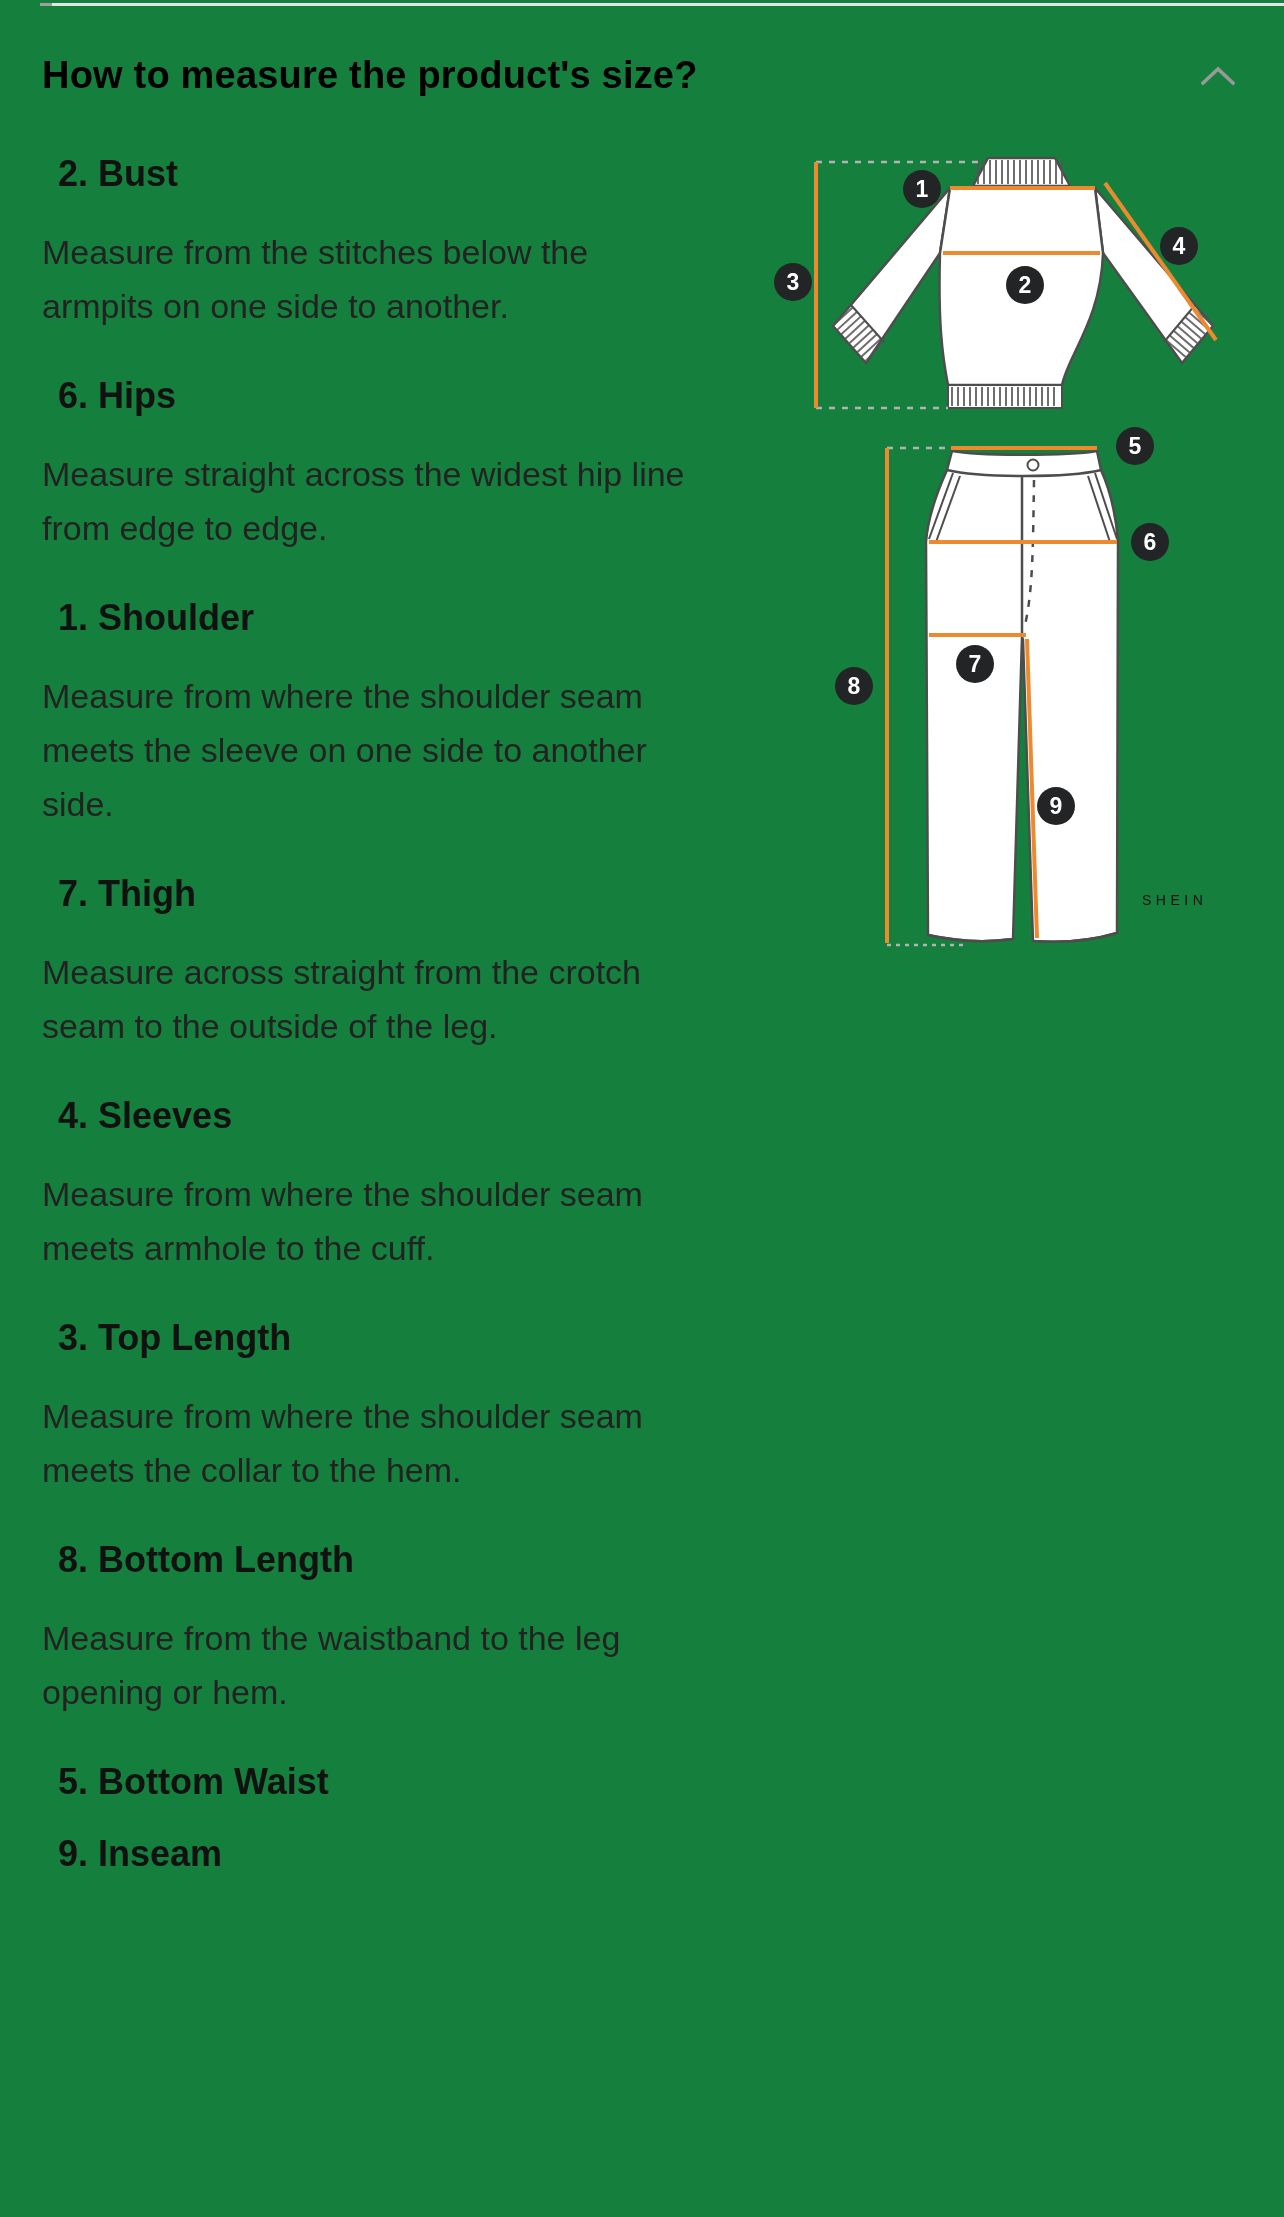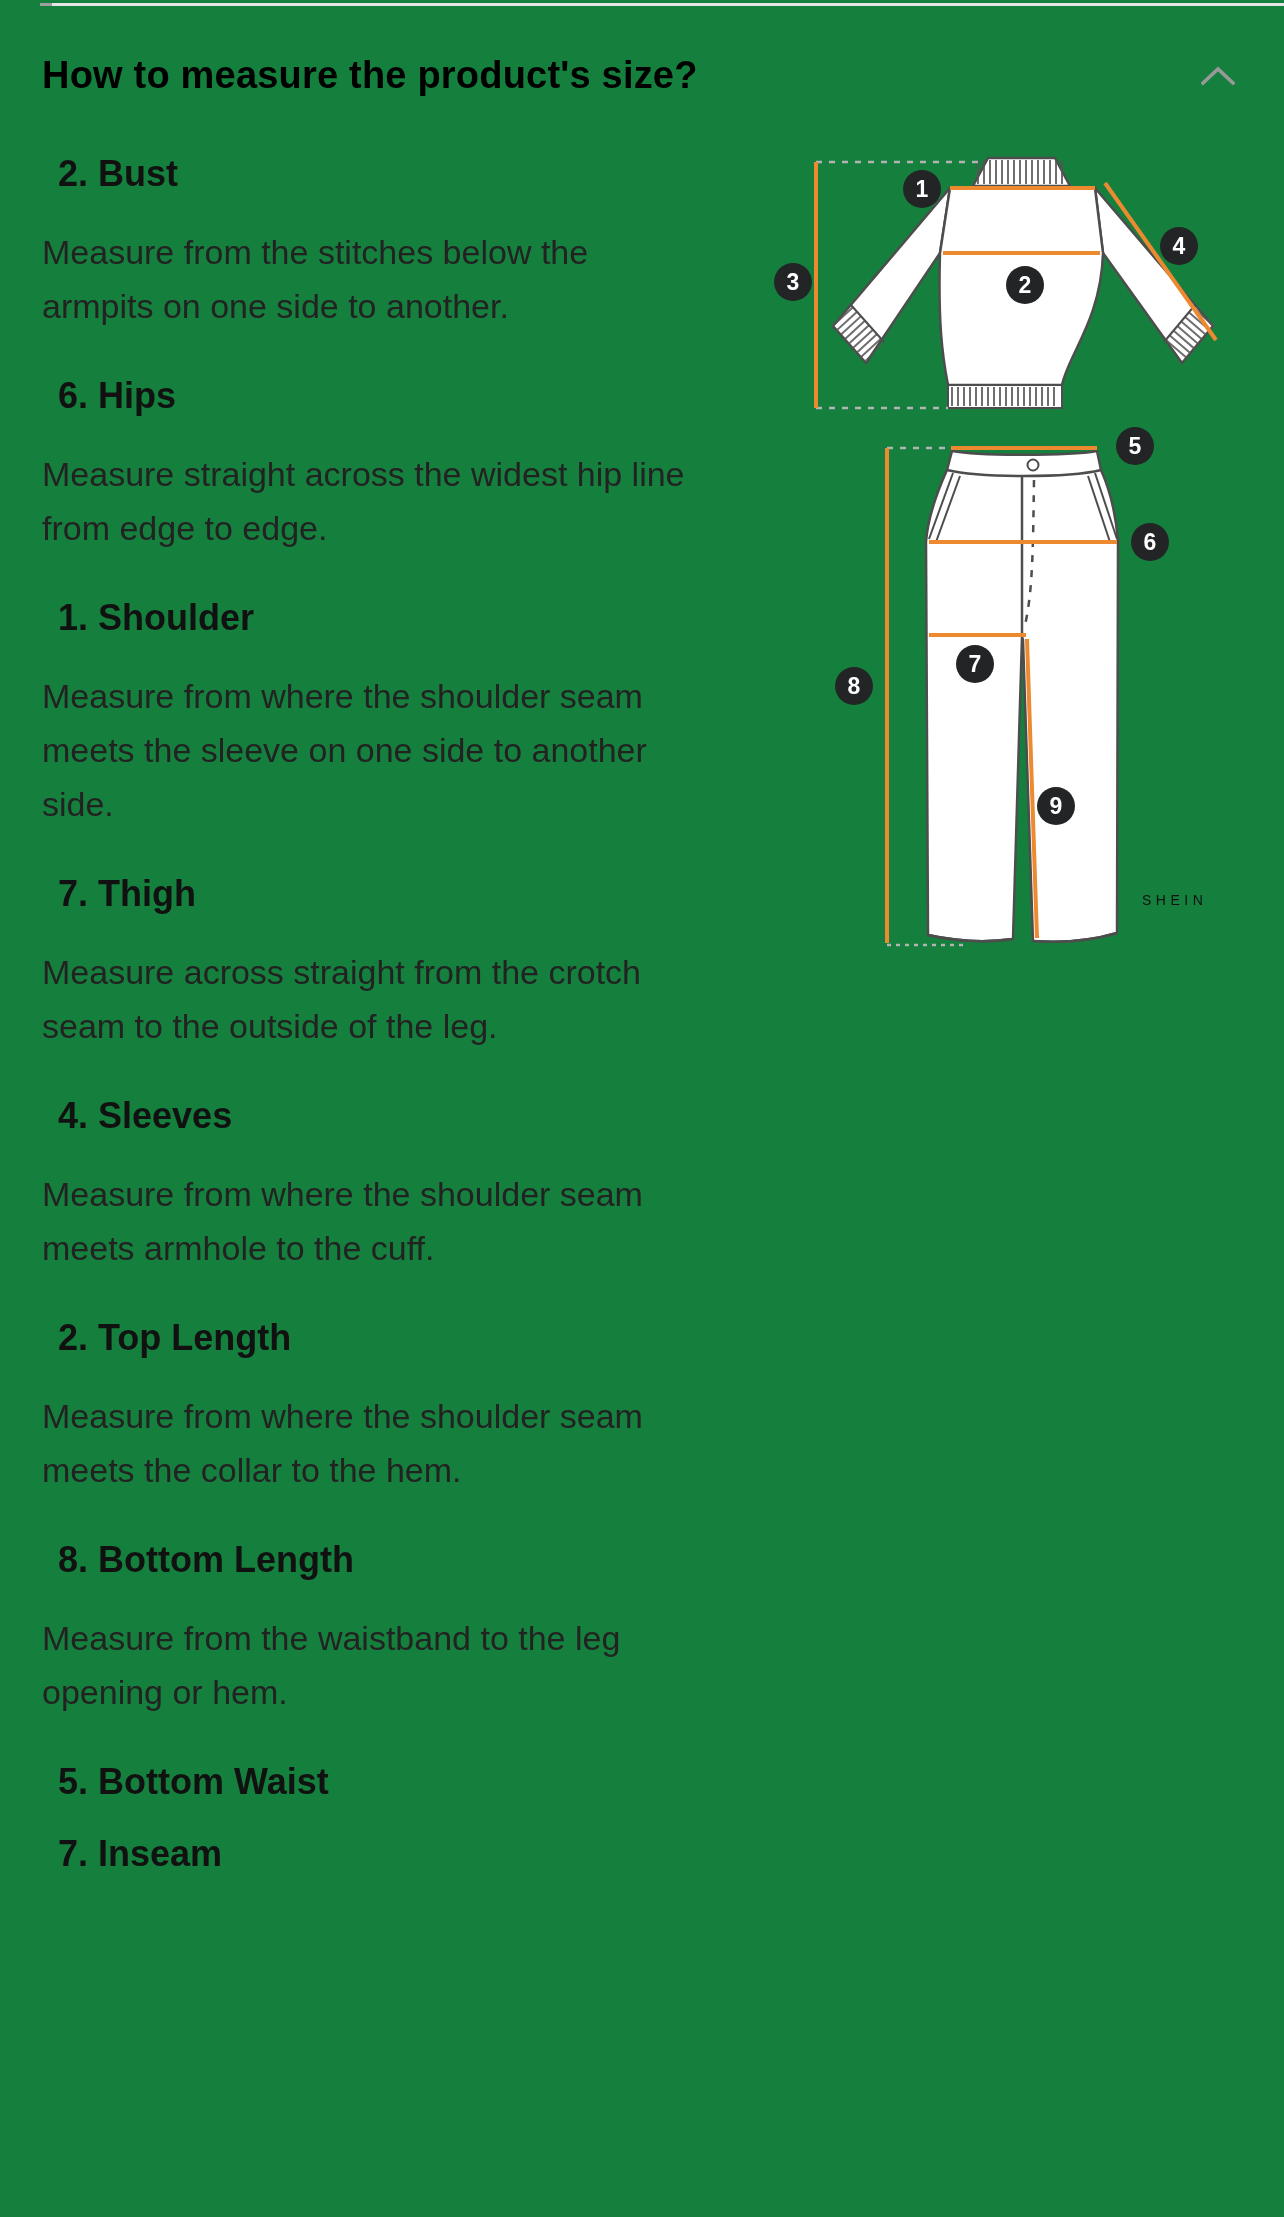--- a/index.html
+++ b/index.html
@@ -126,34 +126,34 @@
       <h3>7. Thigh</h3>
       <p>Measure across straight from the crotch
 seam to the outside of the leg.</p>
     </section>
     <section>
       <h3>4. Sleeves</h3>
       <p>Measure from where the shoulder seam
 meets armhole to the cuff.</p>
     </section>
     <section>
-      <h3>2. Top Length</h3>
+      <h3>3. Top Length</h3>
       <p>Measure from where the shoulder seam
 meets the collar to the hem.</p>
     </section>
     <section>
       <h3>8. Bottom Length</h3>
       <p>Measure from the waistband to the leg
 opening or hem.</p>
     </section>
     <section>
       <h3>5. Bottom Waist</h3>
     </section>
     <section>
-      <h3>7. Inseam</h3>
+      <h3>9. Inseam</h3>
     </section>
   </div>
 
   <div class="diagram-layer">
 
     <svg class="svg-abs" style="left:770px; top:140px;" width="470" height="300" viewBox="0 0 470 300">
 
       <polygon points="180,48 63,186 96,223 170,113" fill="#ffffff" stroke="#4d4d4d" stroke-width="2.5" stroke-linejoin="round"></polygon>
       <polygon points="325,48 443,186 412,223 333,113" fill="#ffffff" stroke="#4d4d4d" stroke-width="2.5" stroke-linejoin="round"></polygon>
 

